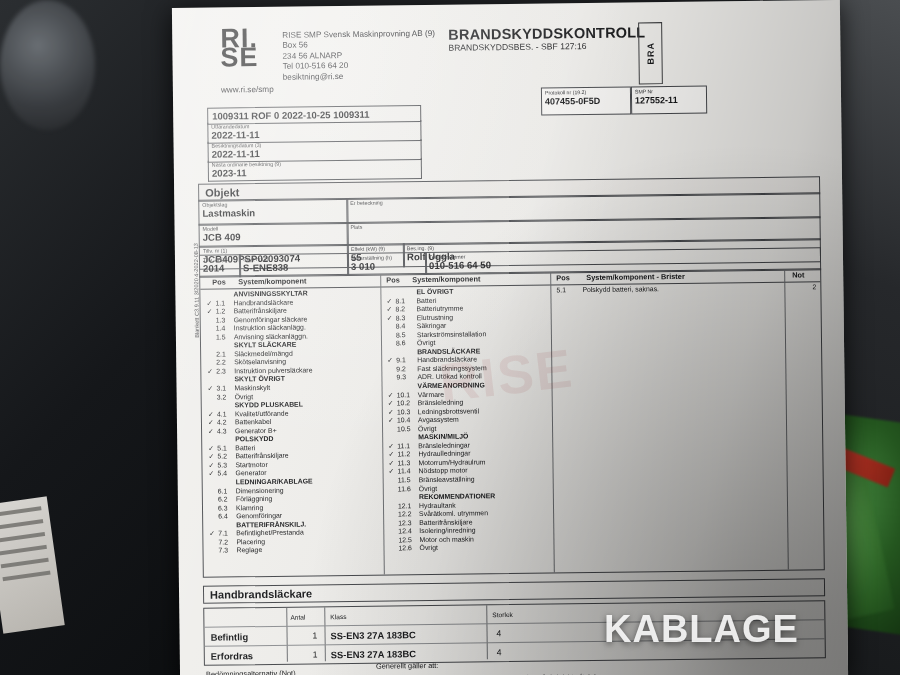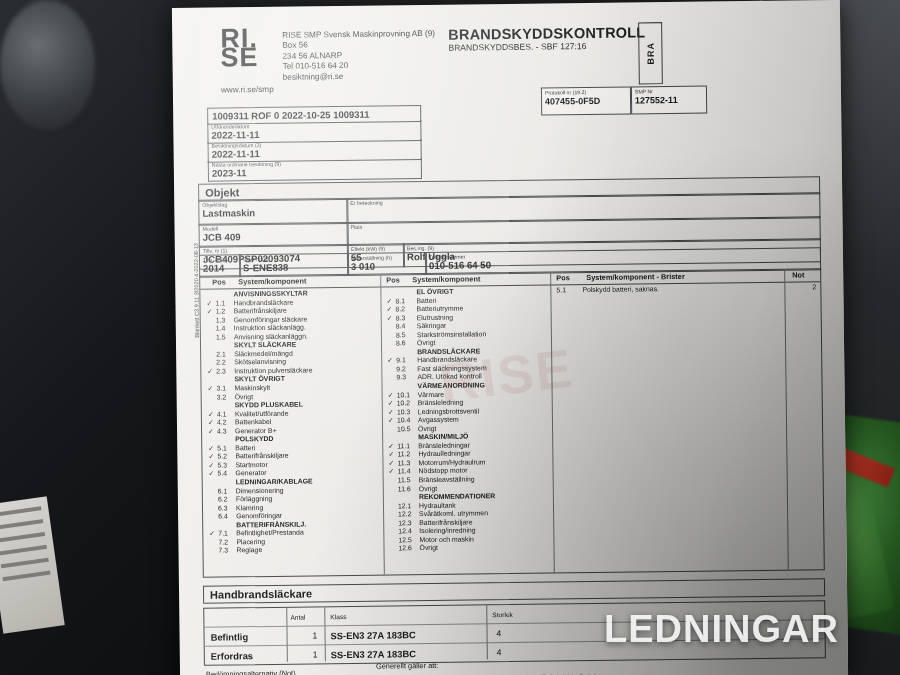--- a/index.html
+++ b/index.html
@@ -404,13 +404,13 @@
     </div>
   </div>
 
   <div class="foot1">Bedömningsalternativ (Not)</div>
   <div class="foot2">Generellt gäller att:</div>
   <div class="foot3">Besiktning av maskinen ansvarar för att föreskrifterna följs och att påtalade brister åtgärdas</div>
 
  </div>
 </div>
 
-<div class="klaravik">LEDNINGAR</div>
+<div class="klaravik">KABLAGE</div>
 
 </body></html>

